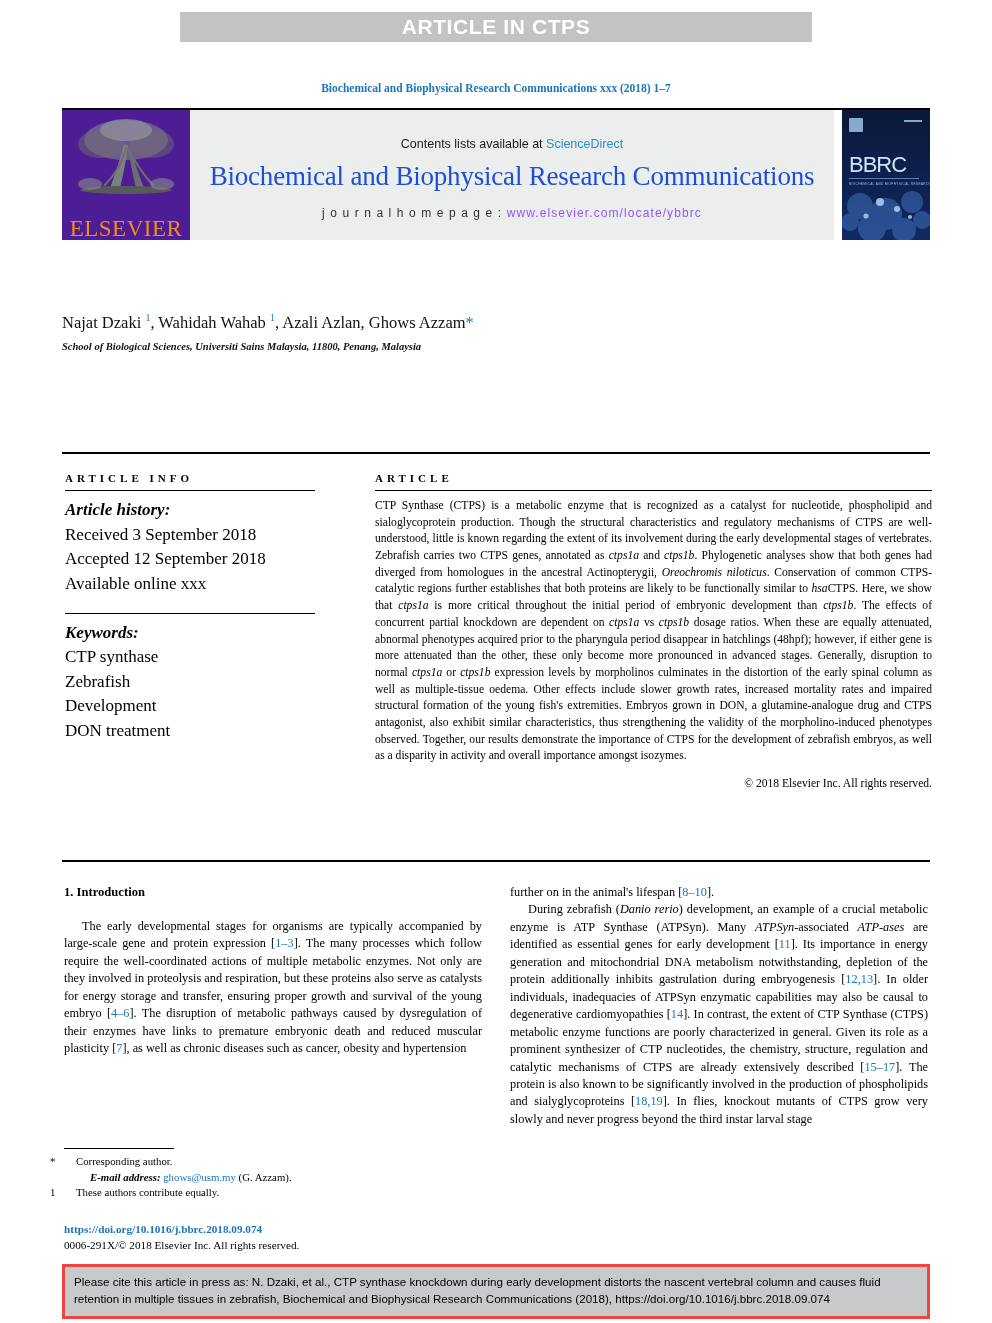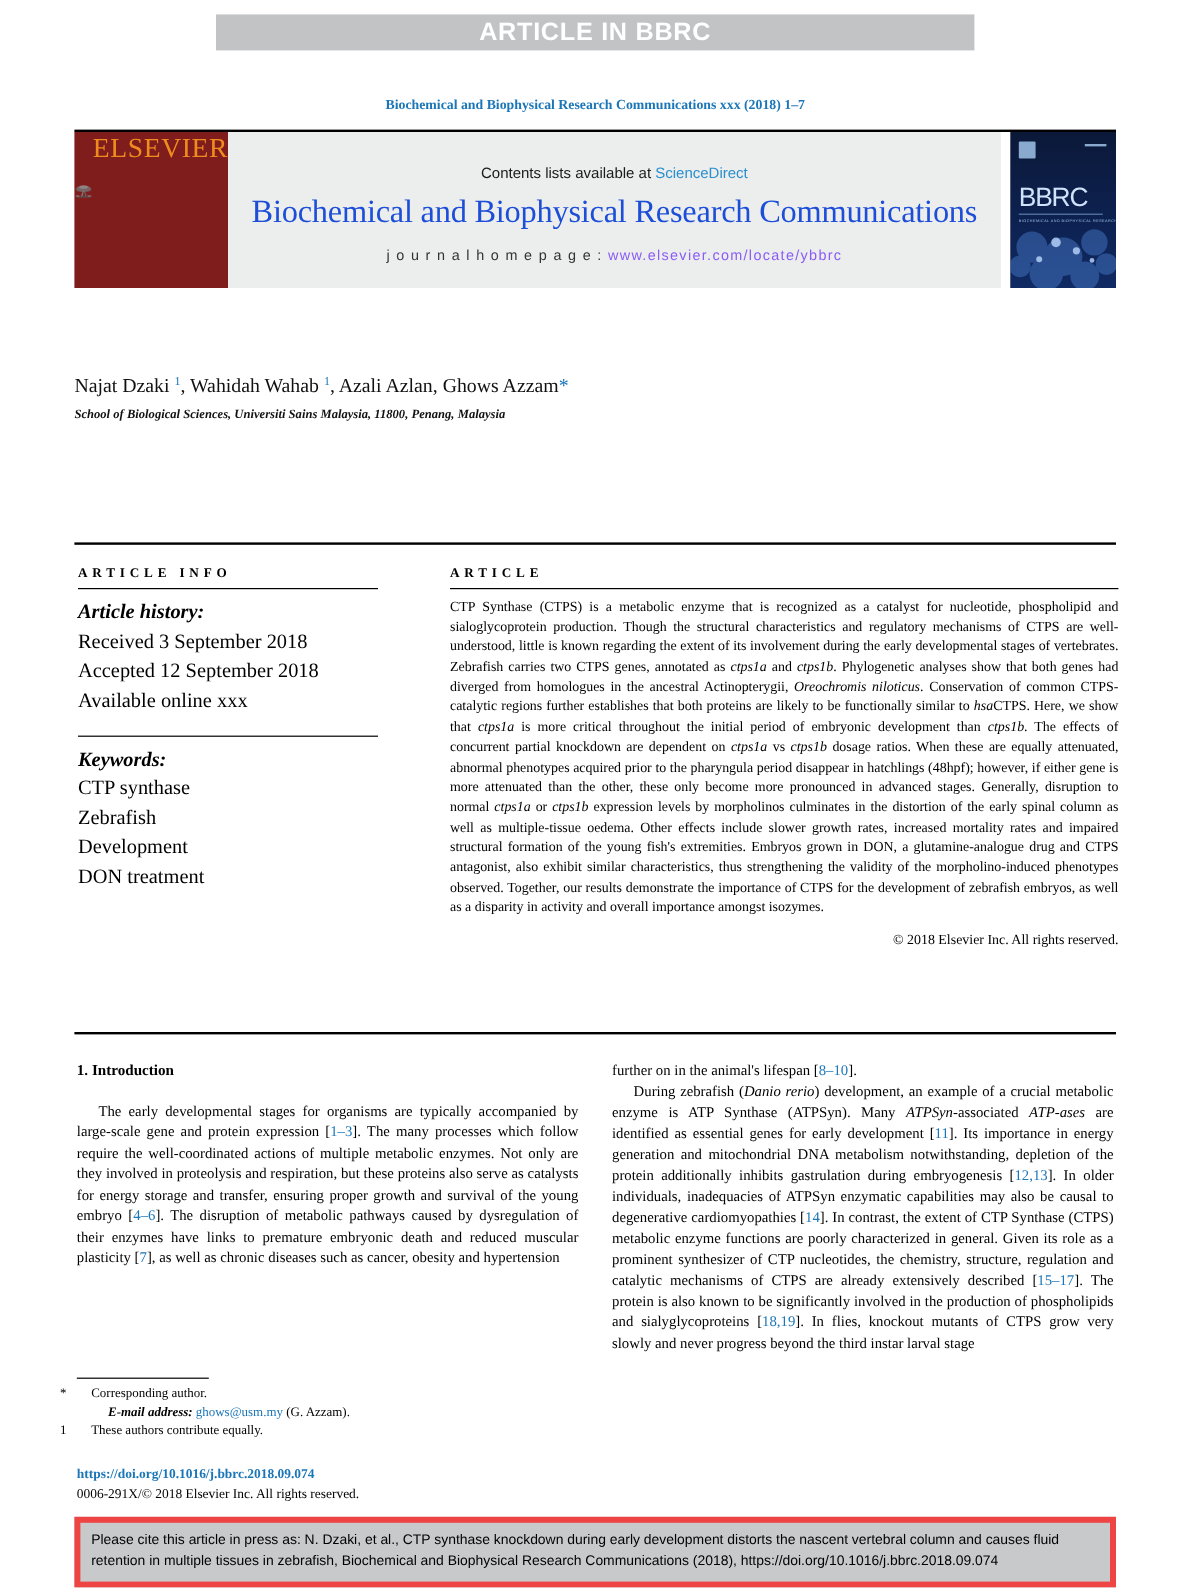--- a/index.html
+++ b/index.html
@@ -57,22 +57,23 @@
     width: 868px;
     height: 130px;
     border-top: 2px solid #000;
     display: flex;
     align-items: stretch;
   }
   .elsevier-logo {
     width: 128px;
     flex: 0 0 128px;
     position: relative;
-    background: #7f1d1d;
+    background: #4c1d95;
     display: flex;
+    flex-direction: column;
     justify-content: space-between;
     padding-top: 4px;
     box-sizing: border-box;
   }
   .tree-svg { display: block; margin: 0 auto; }
   .elsevier-word {
     text-align: center;
     font-family: "Liberation Serif", serif;
     font-size: 23px;
     letter-spacing: 0.5px;
@@ -254,35 +255,35 @@
   }
   .doi-link { color: #1b76b8; font-weight: bold; }
   .issn-line { color: #000; }
 
   
   .cite-box {
     position: absolute;
     left: 62px;
     top: 1264px;
     width: 868px;
-    border: 5px solid #ef4444;
+    border: 3px solid #ef4444;
     background: #c8c9cb;
     box-sizing: border-box;
     padding: 7px 9px 8px 9px;
     font-family: "Liberation Sans", sans-serif;
     font-size: 11.6px;
     line-height: 1.45;
     color: #000;
   }
 </style>
 </head>
 <body>
 
 <div class="press-banner">
-  <span class="press-banner-text">ARTICLE IN BBRC</span>
+  <span class="press-banner-text">ARTICLE IN CTPS</span>
 </div>
 
 <div class="journal-ref">Biochemical and Biophysical Research Communications xxx (2018) 1–7</div>
 
 <div class="masthead">
 
   <div class="elsevier-logo">
     <svg class="tree-svg" width="112" height="92" viewBox="0 0 112 92">
       <g fill="#6d6e70">
         <ellipse cx="56" cy="26" rx="42" ry="20" fill="#8a8c8e" opacity="0.55"></ellipse>

